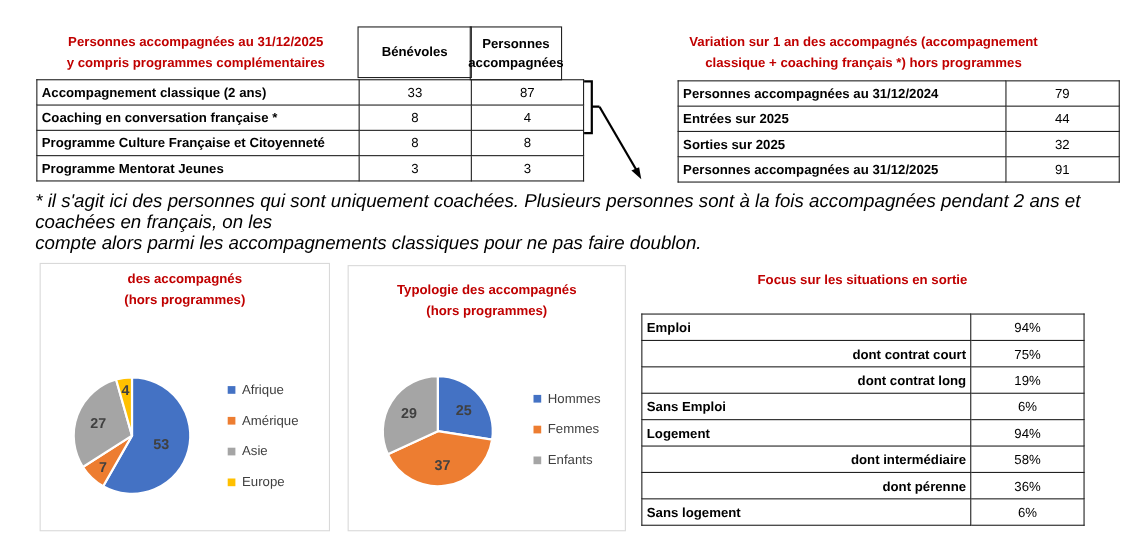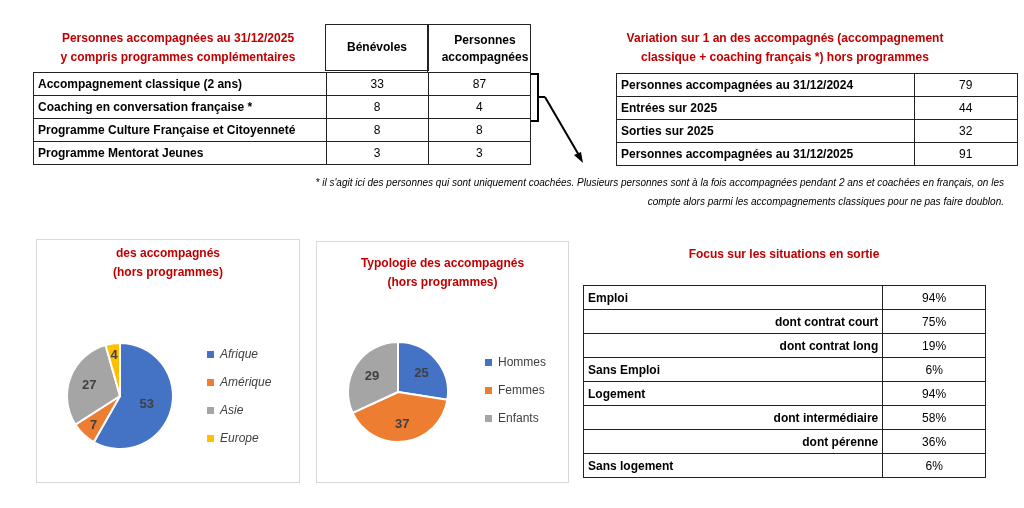--- a/index.html
+++ b/index.html
@@ -7,39 +7,39 @@
          font-family:"Liberation Sans", "DejaVu Sans", sans-serif; color:#000; }
   .abs { position:absolute; }
   .red-title { color:#c00000; font-weight:bold; font-size:12px; text-align:center; line-height:19px; }
   table.grid { border-collapse:collapse; position:absolute; font-size:12px; }
   table.grid td { border:1.5px solid #222; padding:0 4px; height:22px; white-space:nowrap; }
   td.lbl { font-weight:bold; text-align:left; }
   td.lbl.r { text-align:right; }
   td.num { text-align:center; }
   .hdr { position:absolute; border:1.5px solid #222; font-weight:bold; font-size:12px;
          text-align:center; display:flex; align-items:center; justify-content:center; line-height:17px; box-sizing:border-box; }
-  .note { position:absolute; left:20px; width:984px; text-align:right; font-style:italic;
-          font-size:10px; line-height:19px; }
+  .note { position:absolute; left:32px; width:984px; text-align:left; font-style:italic;
+          font-size:17px; line-height:19px; }
   .chart-box { position:absolute; border:1.5px solid #d9d9d9; box-sizing:border-box; background:#fff; }
   .legend { position:absolute; font-size:12px; color:#404040; }
   .legend .item { display:flex; align-items:center; height:28px; }
   .legend .sw { width:7px; height:7px; margin-right:6px; display:inline-block; }
   svg text { font-family:"Liberation Sans", "DejaVu Sans", sans-serif; font-weight:bold; font-size:13px; fill:#404040; }
 </style>
 </head>
 <body>
 
 <div class="abs red-title" style="left:33px; top:29px; width:290px;">
   <div>Personnes accompagnées au 31/12/2025</div>
   <div>y compris programmes complémentaires</div>
 </div>
 <div class="hdr" style="left:325px; top:24px; width:104px; height:47px;">
   <span>Bénévoles</span>
 </div>
-<div class="hdr" style="left:427px; top:24px; width:104px; height:49px;justify-content:flex-end;">
+<div class="hdr" style="left:427px; top:24px; width:84px; height:49px;">
   <span style="width:90px; display:block;">Personnes accompagnées</span>
 </div>
 <table class="grid" style="left:33px; top:72px; width:498px;">
   <colgroup>
       <col style="width:292px">
       <col style="width:102px">
       <col style="width:102px">
     </colgroup>
   <tbody id="left-body">
       <tr>
@@ -114,21 +114,21 @@
   <svg id="pie0" class="abs" style="left:0; top:0;" width="264" height="244">
       <path d="M83,156 L83,103 A53,53 0 1 1 56.76453436407019,202.05106234242535 Z" fill="#4472c4" stroke="#ffffff" stroke-width="2"></path>
       <text x="109.64132677478513" y="168.056437321986" text-anchor="middle">53</text>
       <path d="M83,156 L56.76453436407019,202.05106234242535 A53,53 0 0 1 38.36865309909098,184.58396182845755 Z" fill="#ed7d31" stroke="#ffffff" stroke-width="2"></path>
       <text x="56.724427091940555" y="188.67272788059125" text-anchor="middle">7</text>
       <path d="M83,156 L38.36865309909098,184.58396182845755 A53,53 0 0 1 68.54762989005681,105.00853994828918 Z" fill="#a5a5a5" stroke="#ffffff" stroke-width="2"></path>
       <text x="52.27536626535727" y="149.34768341178227" text-anchor="middle">27</text>
       <path d="M83,156 L68.54762989005681,105.00853994828918 A53,53 0 0 1 82.99999999999999,103 Z" fill="#ffc000" stroke="#ffffff" stroke-width="2"></path>
       <text x="77.16349098150405" y="119.00362917492731" text-anchor="middle">4</text>
     </svg>
-  <div id="legend0" class="legend" style="left:170px; top:100px;font-style:italic;">
+  <div id="legend0" class="legend" style="left:170px; top:100px;">
       <div class="item">
         <span class="sw" style="background: rgb(68, 114, 196);"></span>
         <span>Afrique</span>
       </div>
       <div class="item">
         <span class="sw" style="background: rgb(237, 125, 49);"></span>
         <span>Amérique</span>
       </div>
       <div class="item">
         <span class="sw" style="background: rgb(165, 165, 165);"></span>

